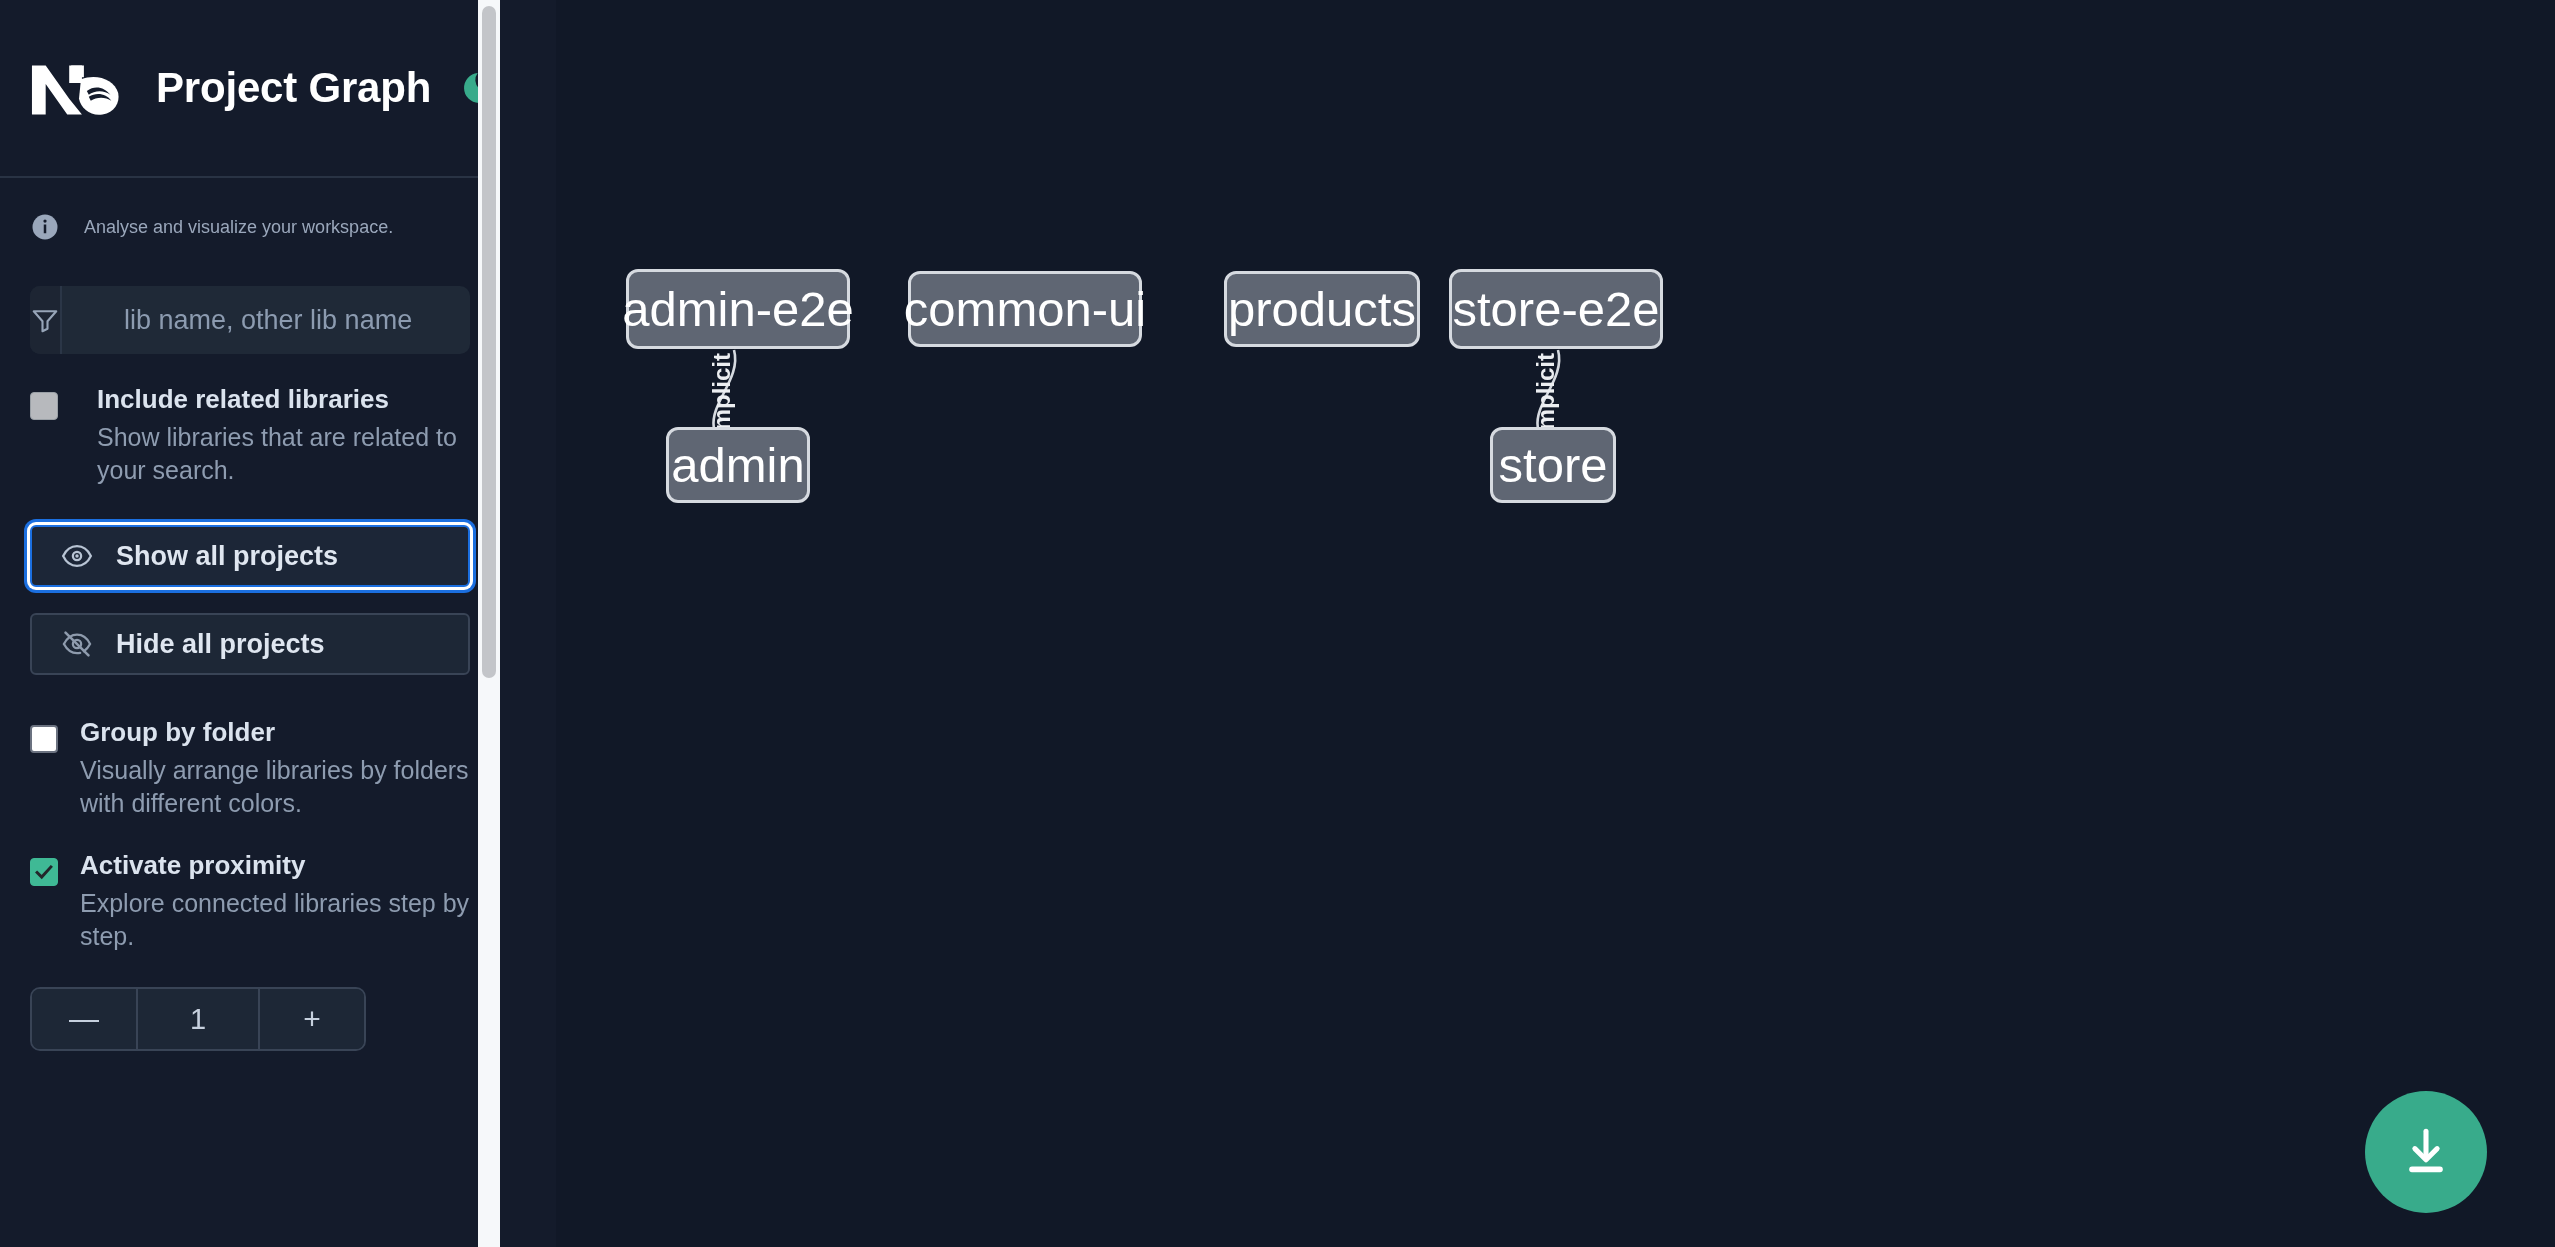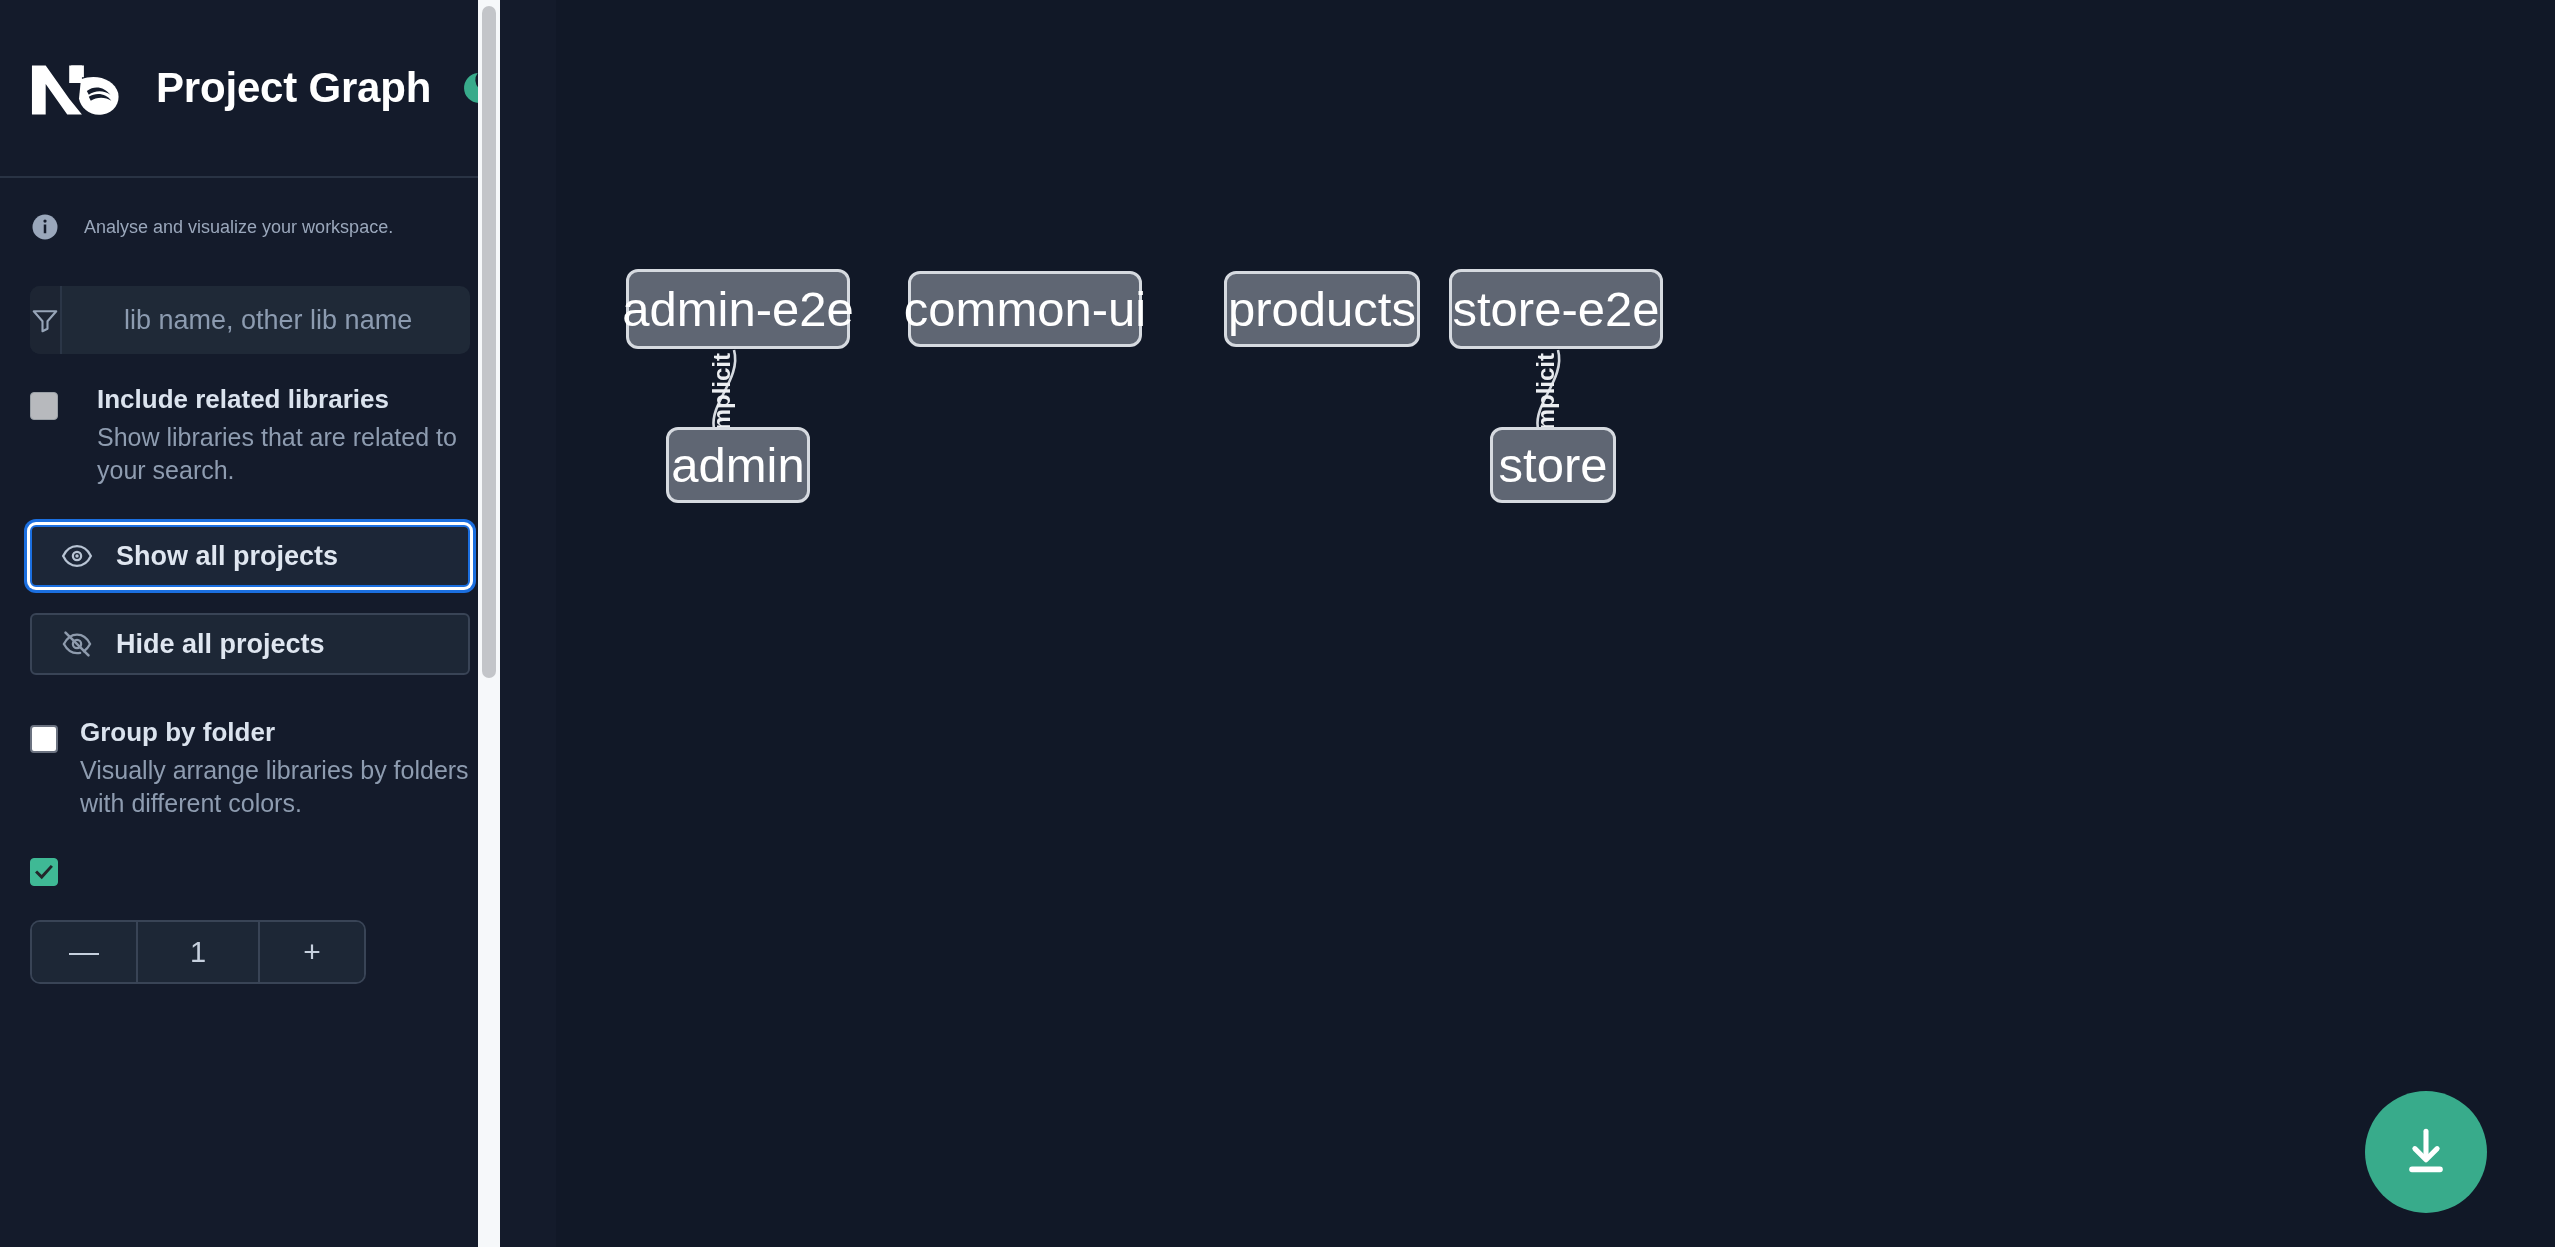--- a/index.html
+++ b/index.html
@@ -362,20 +362,24 @@
       </div>
 
       <div class="chk-row" style="margin-top:32px;">
         <div class="chk-box-col">
           <span class="chk green">
             <svg viewBox="0 0 24 24" width="22" height="22" aria-hidden="true">
               <path d="M4.5 12.6 L9.5 17.5 L19.5 6.5" fill="none" stroke="#23262b" stroke-width="3.2" stroke-linecap="square"></path>
             </svg>
           </span>
         </div>
+        <div class="chk-texts">
+          <span class="chk-label">Activate proximity</span>
+          <span class="chk-sub">Explore connected libraries step by step.</span>
+        </div>
       </div>
 
       <div class="stepper-wrap" style="margin-top:34px;">
         <div class="stepper">
           <span class="stepper-btn">—</span>
           <span class="stepper-sep"></span>
           <span class="stepper-val">1</span>
           <span class="stepper-sep"></span>
           <span class="stepper-btn">+</span>
         </div>

